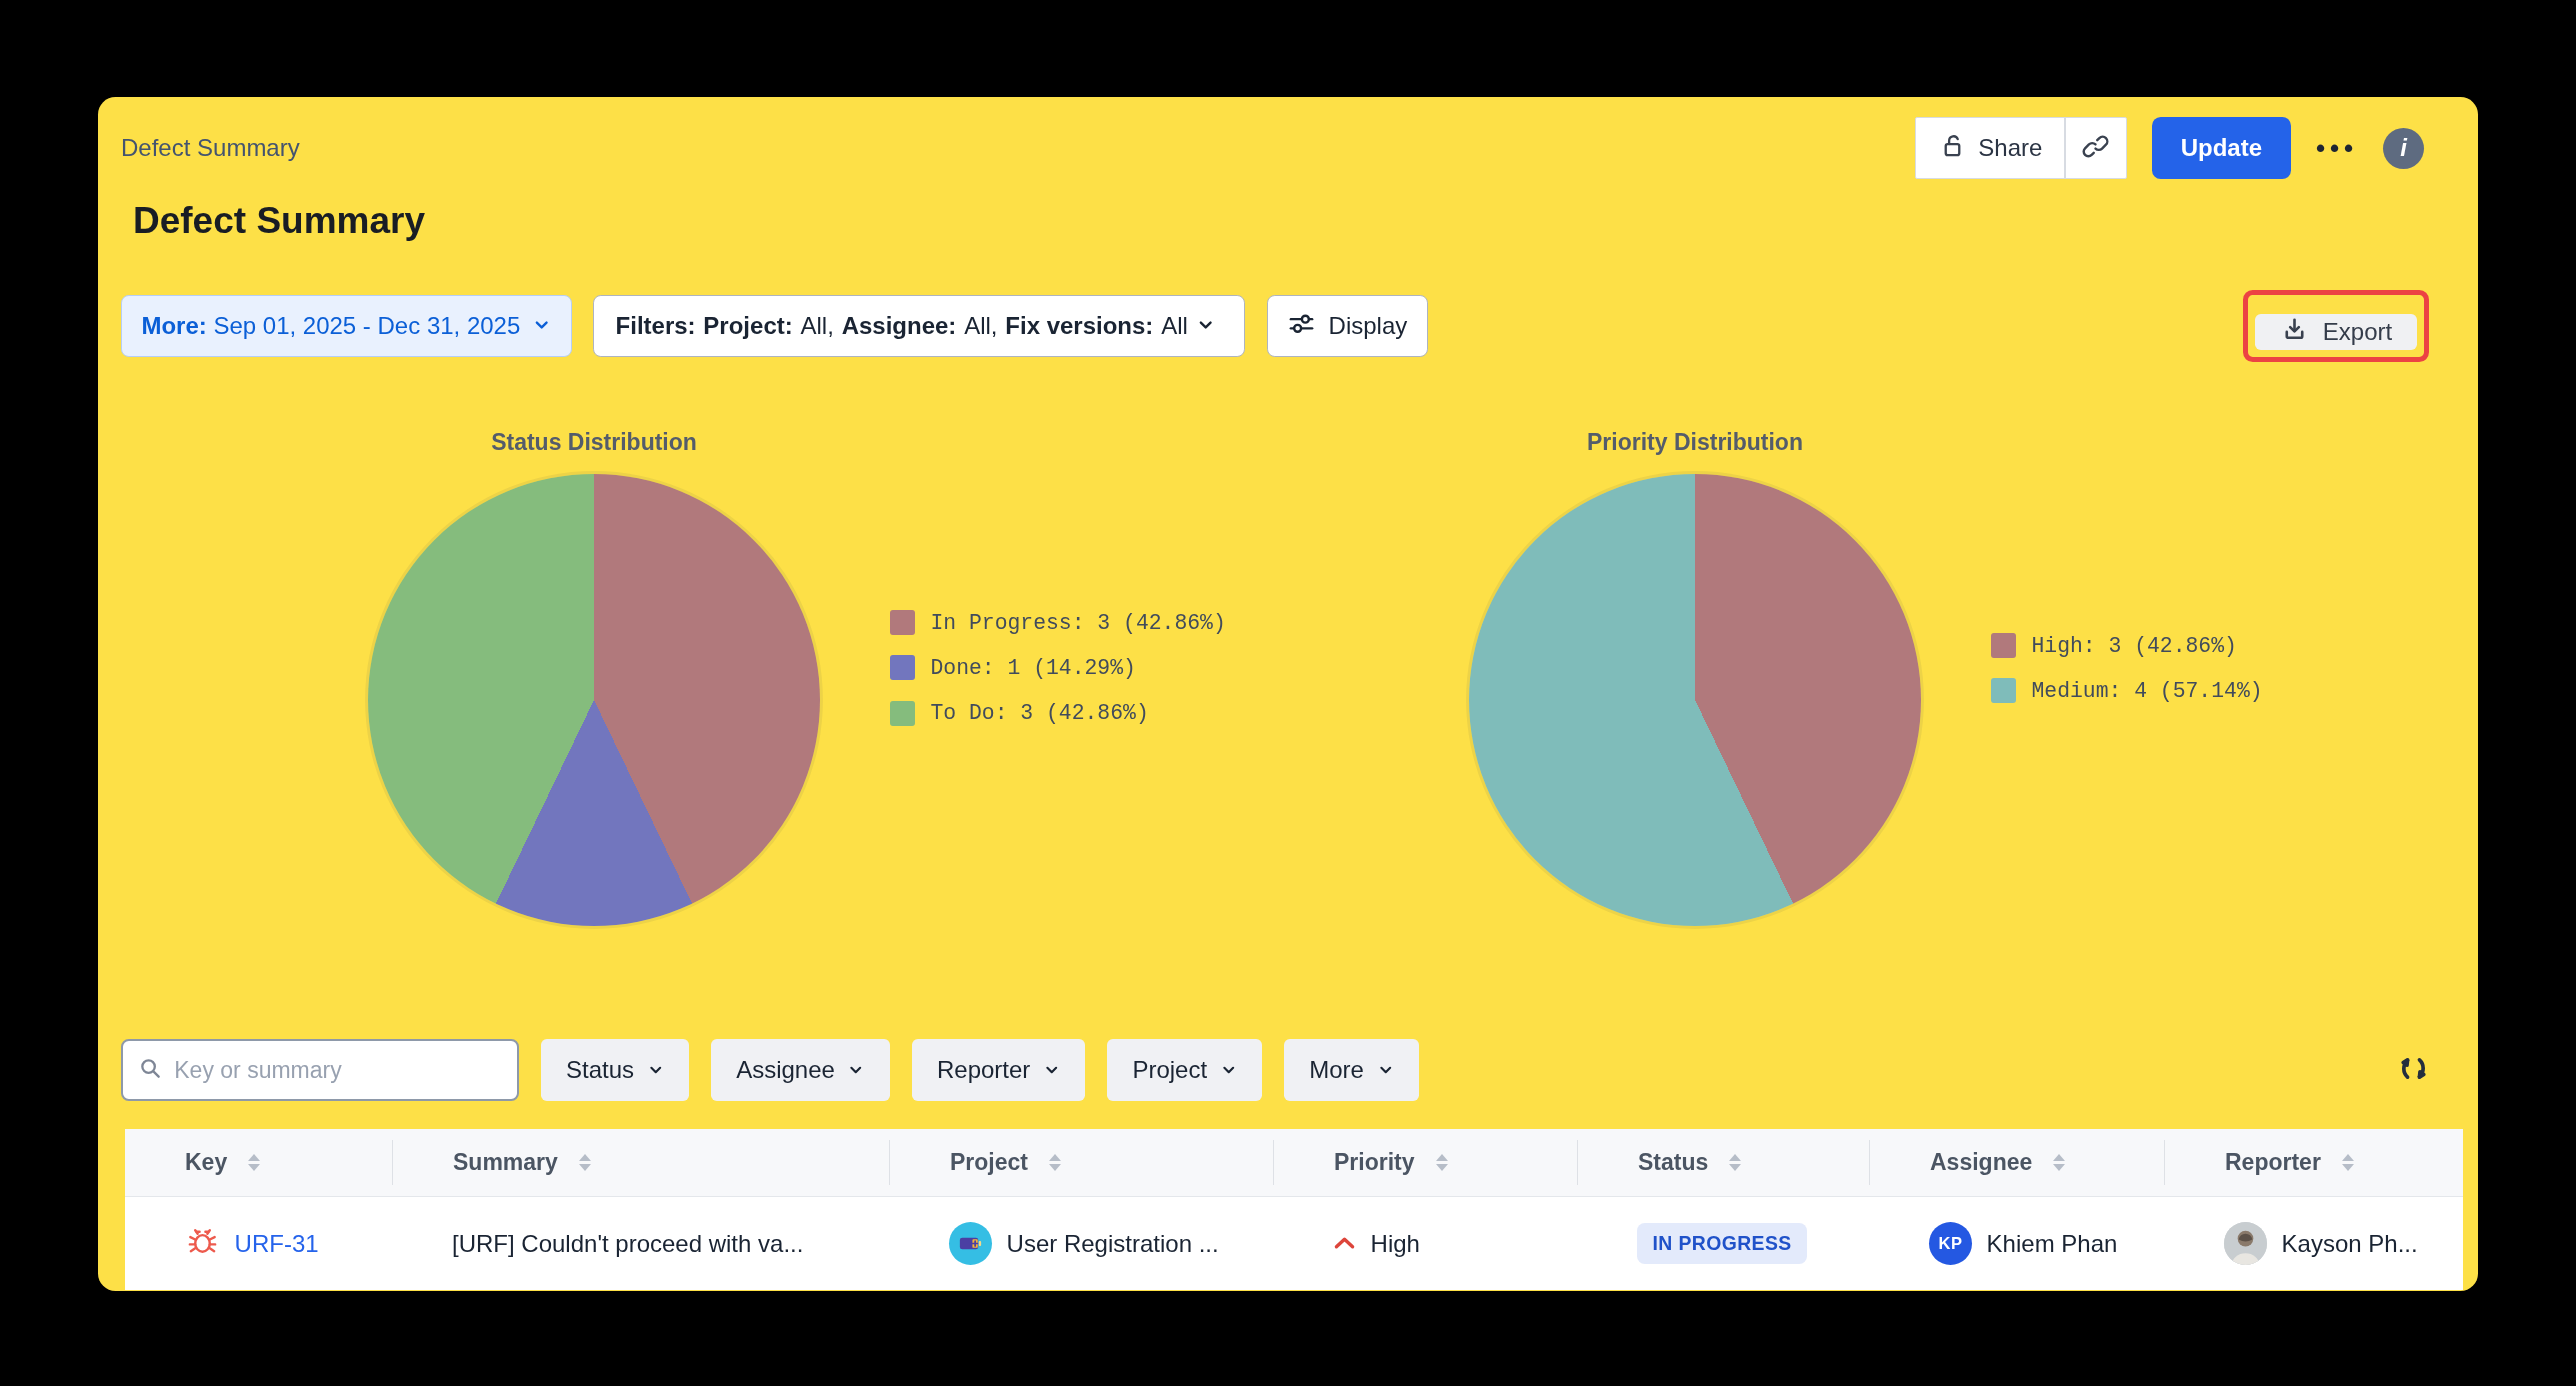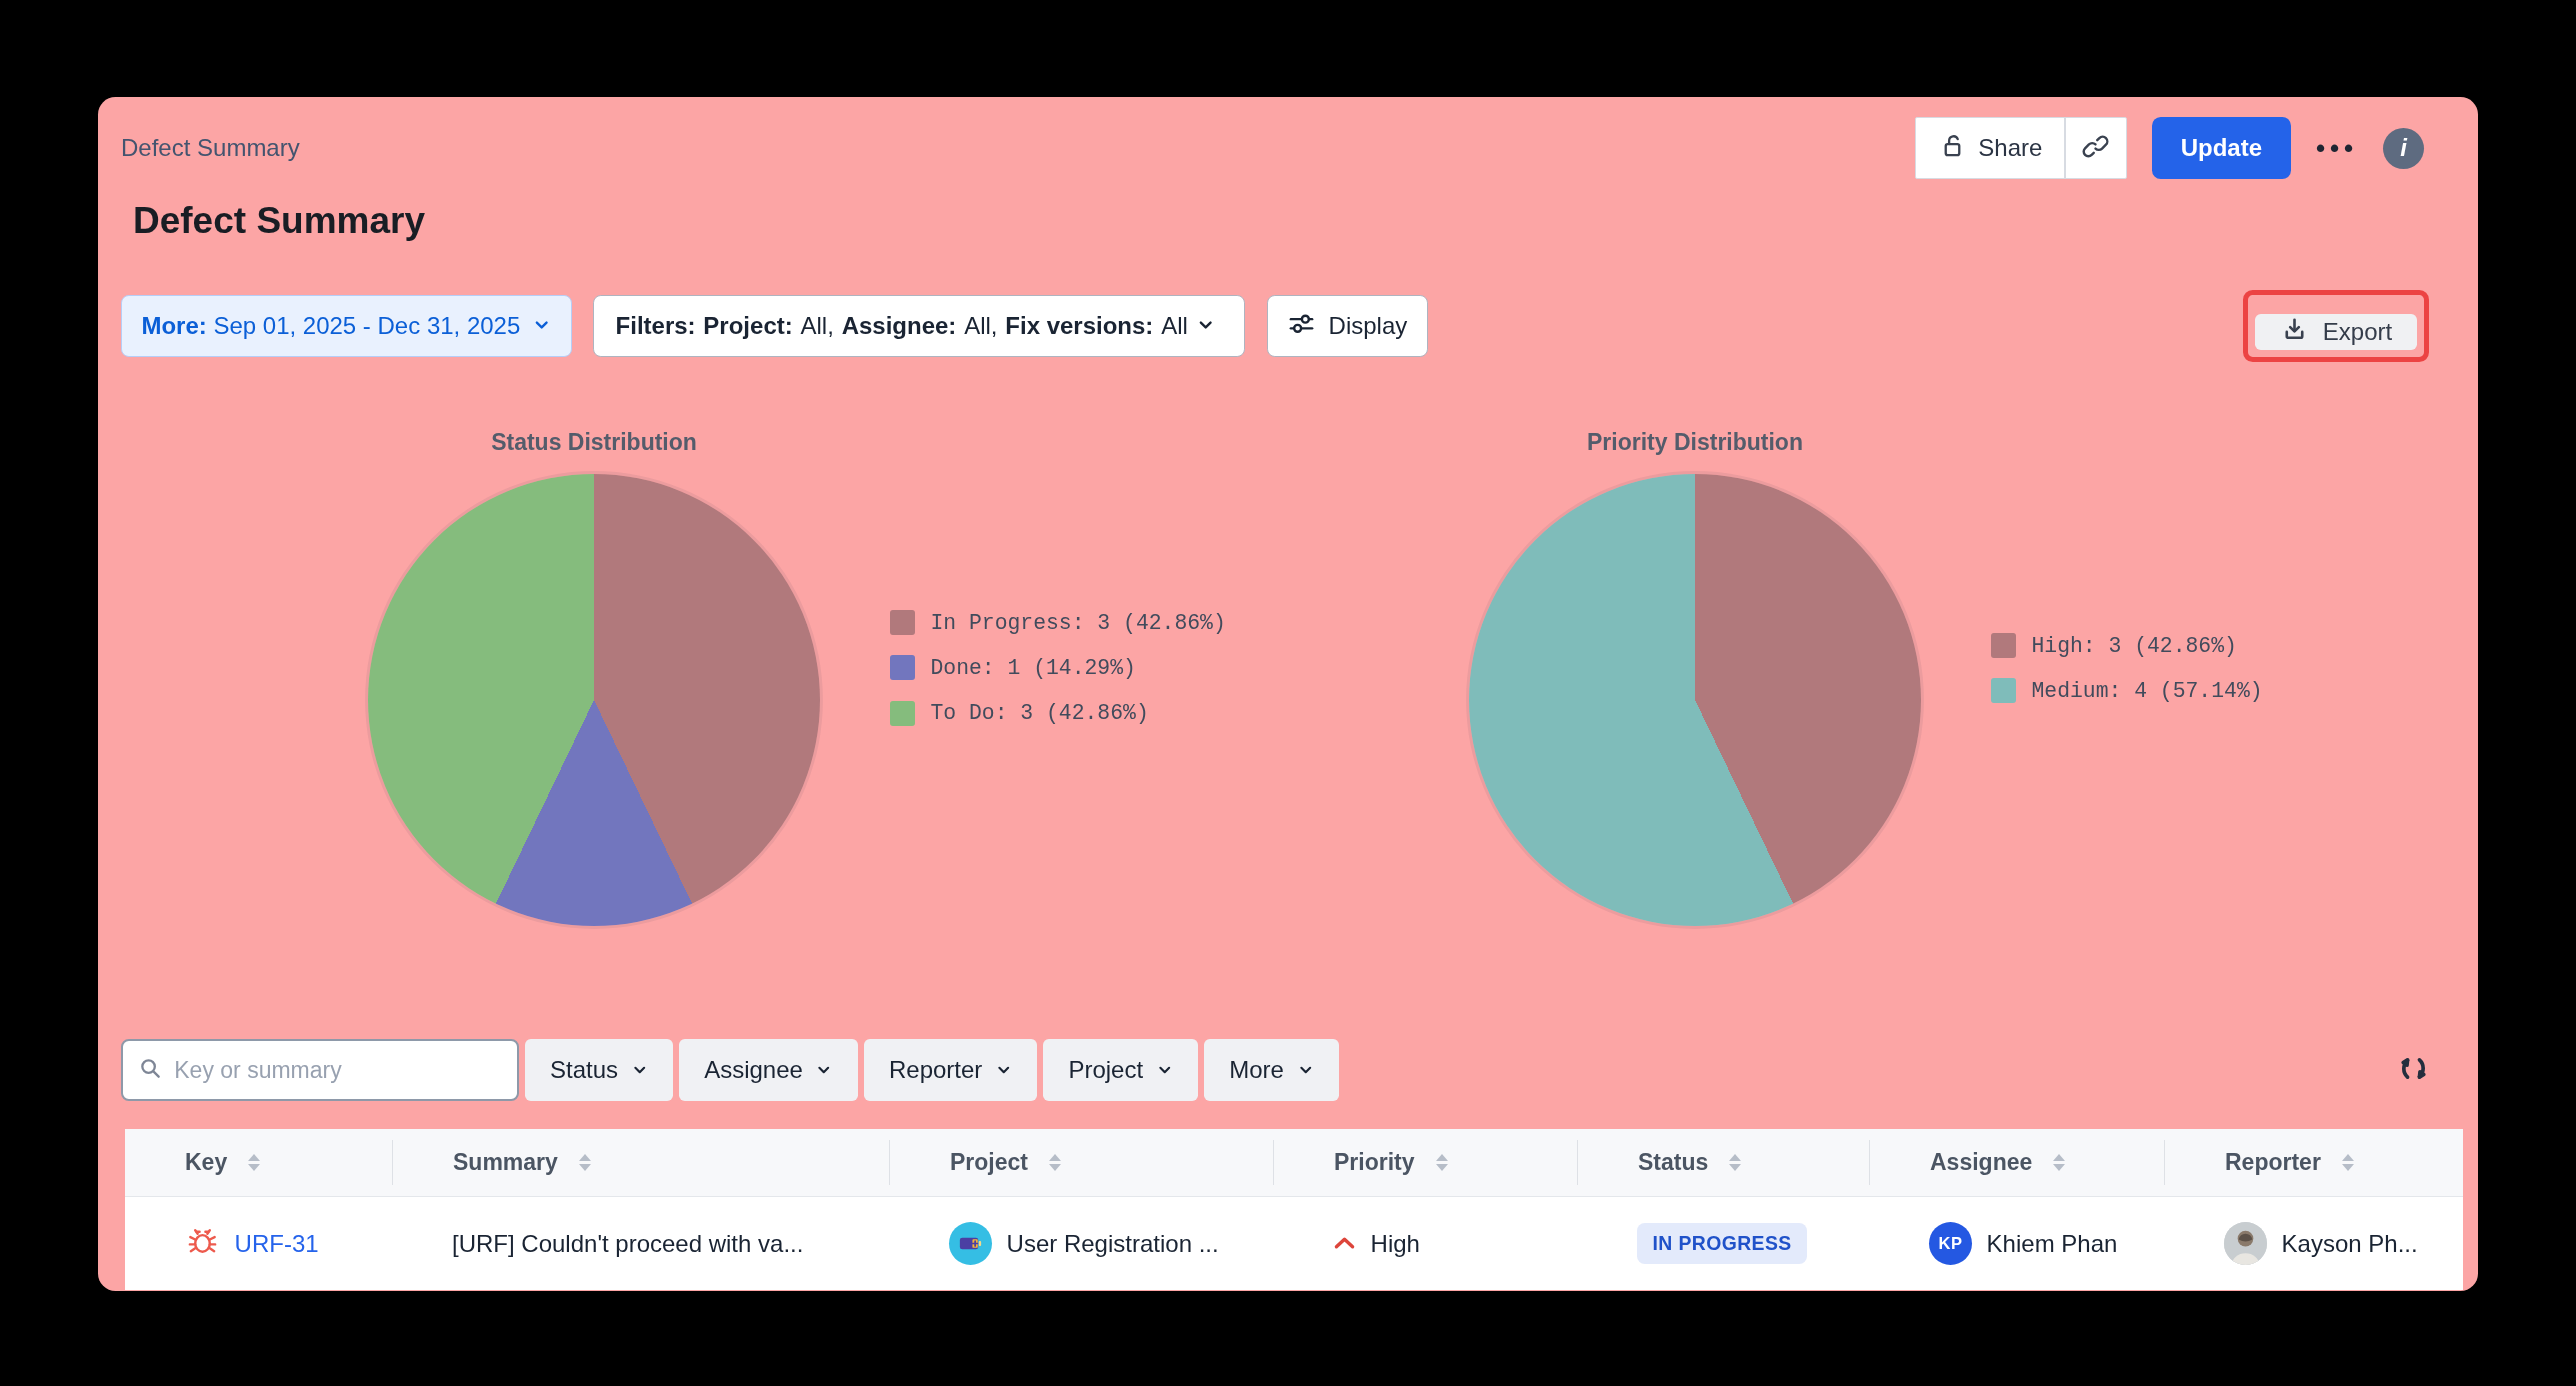--- a/index.html
+++ b/index.html
@@ -1,19 +1,19 @@
 <!DOCTYPE html>
 <html><head>
 <meta charset="utf-8">
 <style>
   * { margin:0; padding:0; box-sizing:border-box; }
   html,body { width:2576px; height:1387px; background:#000; overflow:hidden;
               font-family:"Liberation Sans", sans-serif; }
   .card { position:absolute; left:98px; top:97px; width:2380px; height:1194px;
-          background:#fca5a5; border-radius:17.5px; overflow:hidden;padding-left:31px; }
+          background:#fde047; border-radius:17.5px; overflow:hidden;padding-left:31px; }
 
   
   .breadcrumb { position:absolute; left:23px; top:37px; font-size:24px; color:#44546F; }
   .header-actions { position:absolute; top:19.4px; right:54px; height:64px;
                     display:flex; align-items:center; gap:25px; }
   .share-group { display:flex; align-items:stretch; height:62px; border:1.9px solid #D7DBE2;
                  border-radius:2px; background:#fff; overflow:hidden; }
   .share-btn { display:flex; align-items:center; gap:11.7px; padding:0 21.4px;
                font-size:24px; color:#2B3444; cursor:pointer; }
   .share-divider { width:1.9px; background:#D7DBE2; }
@@ -49,21 +49,21 @@
                  font-weight:bold; color:#545C6B; }
   .pie { position:absolute; width:452px; height:452px; border-radius:50%;
          box-shadow:0 0 0 2.9px rgba(23,43,77,0.07); cursor:pointer; }
   .legend { position:absolute; display:flex; flex-direction:column; gap:20.4px; }
   .legend-item { display:flex; align-items:center; gap:15.5px;font-family:Liberation Mono, monospace; }
   .swatch { width:25px; height:25px; border-radius:2.9px; flex:none; }
   .legend-label { font-size:21.4px; color:#414B5C; }
 
   
   .search-row { position:absolute; left:23px; top:942px; right:45px; height:62px;
-                display:flex; align-items:center; gap:6px; }
+                display:flex; align-items:center; gap:22px; }
   .search-box { width:398px; height:62px; border:2.9px solid #8E99A9; border-radius:7.8px;
                 background:#fff; display:flex; align-items:center; gap:11.7px; padding:0 14.6px; }
   .search-box input { border:none; outline:none; flex:1; font-size:23px; color:#1A2433;
                       font-family:"Liberation Sans", sans-serif; min-width:0; }
   .search-box input::placeholder { color:#98A1B0; }
   .fbtn { height:62px; padding:0 25px; background:#F0F1F4; border:none; border-radius:5.8px;
           display:flex; align-items:center; gap:12.6px; font-size:24px; color:#1A2433;
           cursor:pointer; font-family:"Liberation Sans", sans-serif; }
   .refresh-btn { margin-left:auto; background:none; border:none; cursor:pointer;
                  display:flex; align-items:center; }

